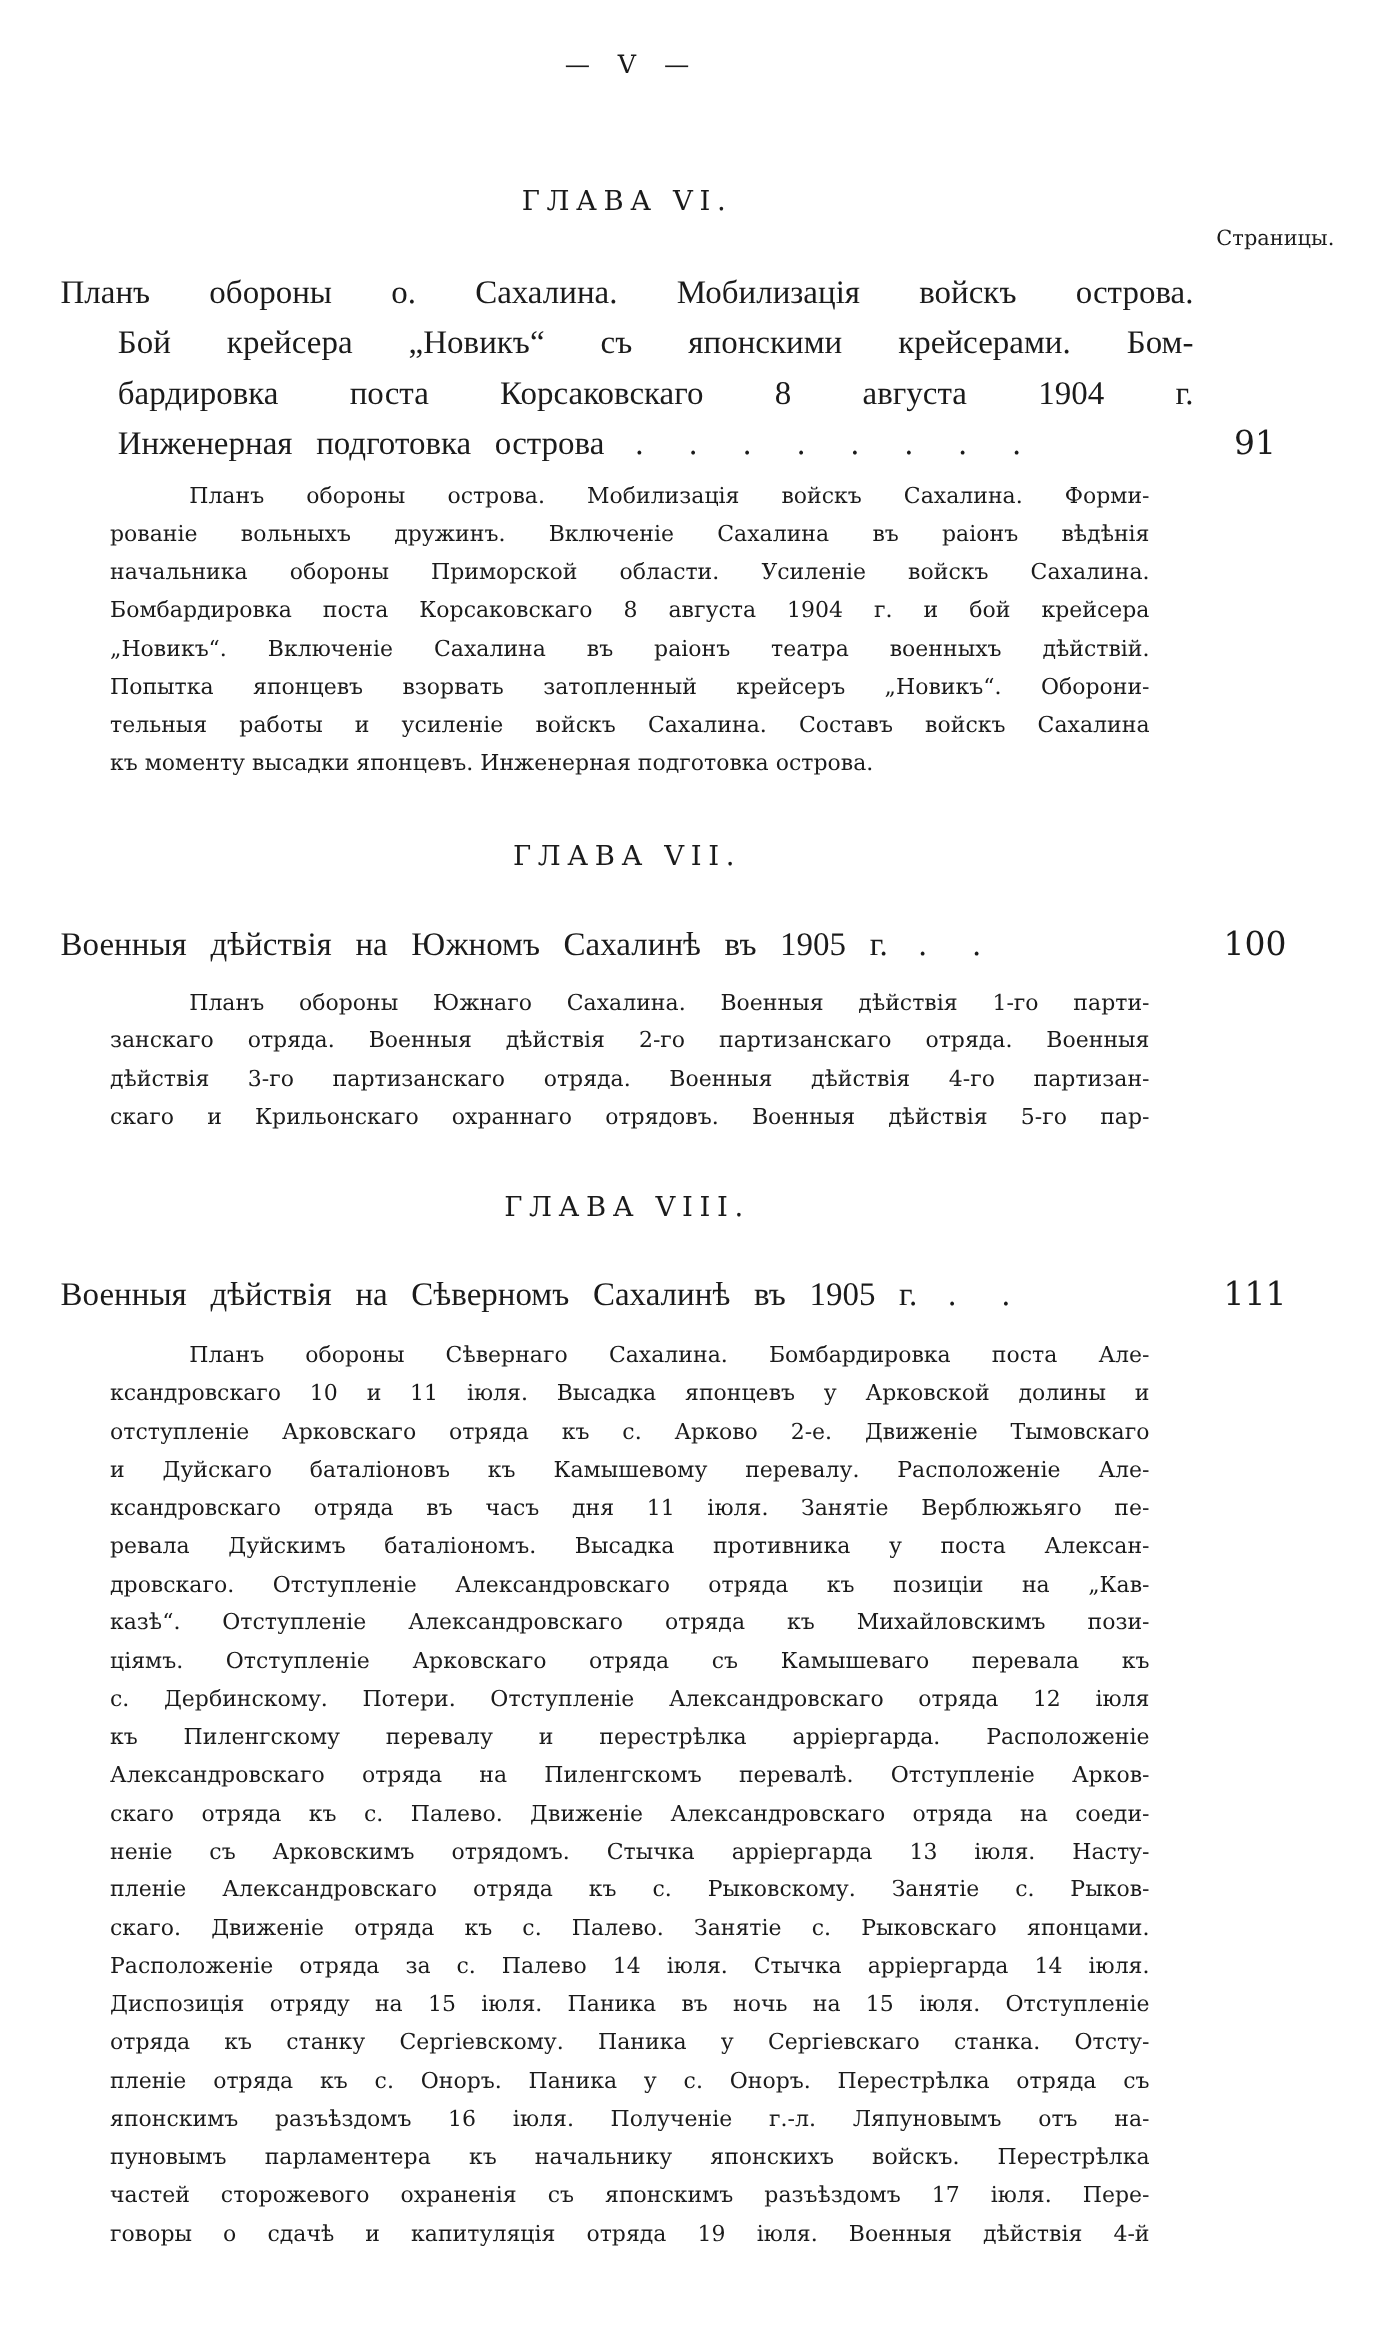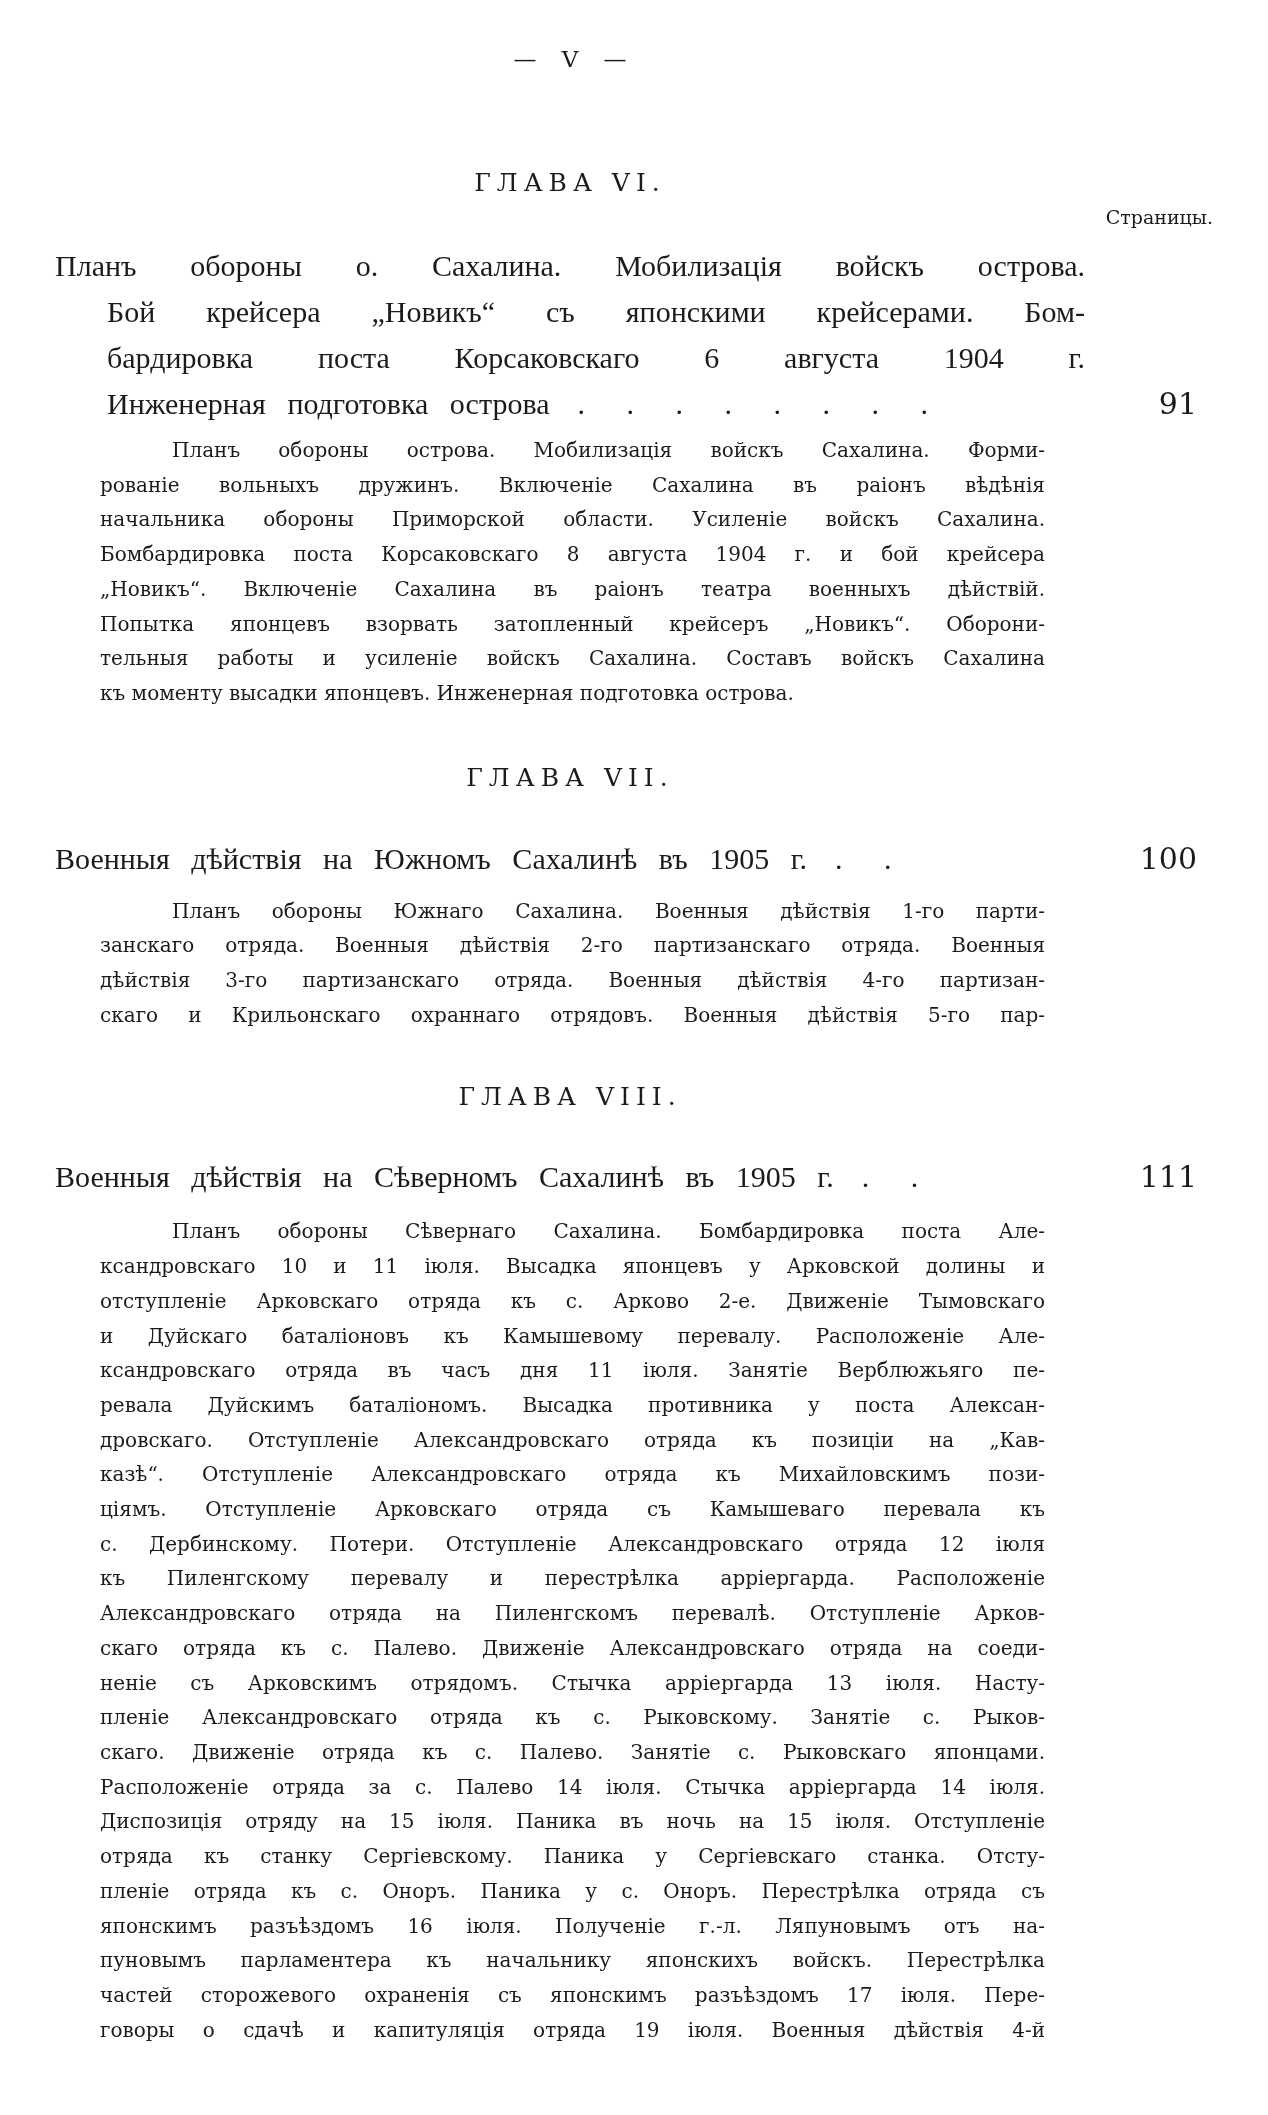--- a/index.html
+++ b/index.html
@@ -82,21 +82,21 @@
   .dots {
     flex: 1;
     overflow: hidden;
     white-space: nowrap;
     word-spacing: 34px;
     padding-left: 28px;
   }
   .entry-page {
     flex: 1;
     align-self: flex-end;
-    text-align: right;
+    text-align: center;
     font-size: 30px;
     line-height: 46px;
     padding-right: 16px;
   }
 
   .summary {
     margin-left: 45px;
     width: 945px;
     font-size: 20px;
     line-height: 34.7px;
@@ -112,21 +112,21 @@
   <div class="content">
     <div class="folio">— V —</div>
     <div class="pages-label">Страницы.</div>
     <div id="chapters">
         <section class="chapter c0">
     <h2 class="chapter-heading">ГЛАВА VI.</h2>
     <div class="entry">
       <div class="entry-title">
               <div class="t-line first">Планъ обороны о. Сахалина. Мобилизація войскъ острова.</div>
               <div class="t-line">Бой крейсера „Новикъ“ съ японскими крейсерами. Бом-</div>
-              <div class="t-line">бардировка поста Корсаковскаго 6 августа 1904 г.</div>
+              <div class="t-line">бардировка поста Корсаковскаго 8 августа 1904 г.</div>
               <div class="t-line leader">
                 <span class="t-text">Инженерная подготовка острова</span>
                 <span class="dots">. . . . . . . .</span>
               </div>
             </div>
       <div class="entry-page">91</div>
     </div>
     <div class="summary">
             <div class="s-line first">Планъ обороны острова. Мобилизація войскъ Сахалина. Форми-</div>
             <div class="s-line">рованіе вольныхъ дружинъ. Включеніе Сахалина въ раіонъ вѣдѣнія</div>

